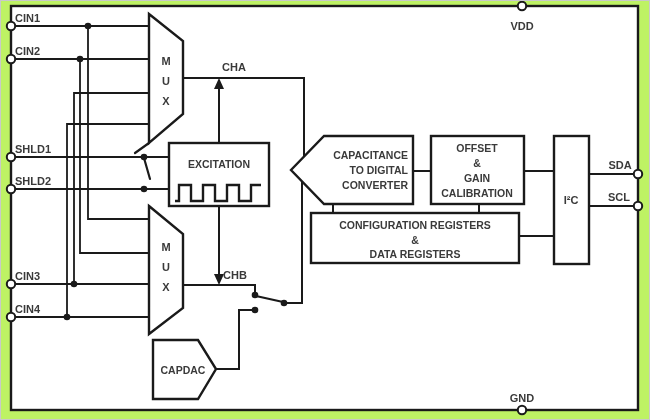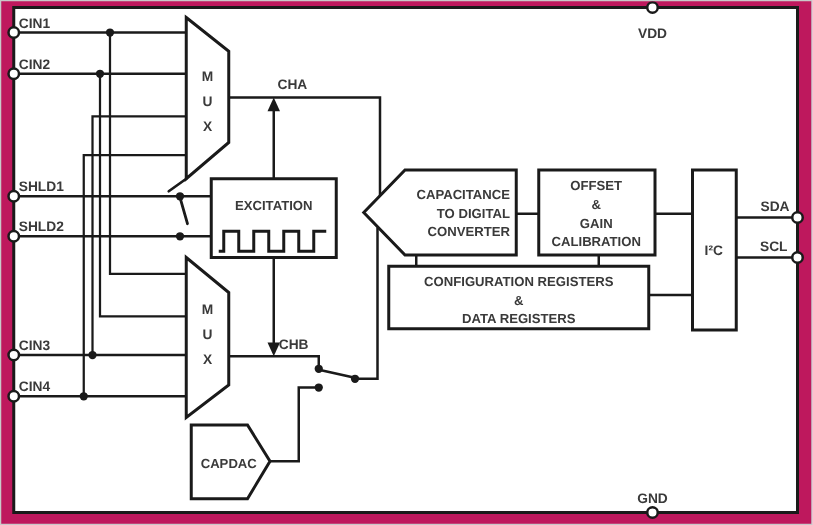--- a/index.html
+++ b/index.html
@@ -1,16 +1,16 @@
 <!DOCTYPE html>
 <html><head>
 <meta charset="utf-8">
 <style>
   html,body{margin:0;padding:0;background:#fff;}
-  #stage{position:relative;width:648px;height:418px;border:1px solid #c9c9c9;background:#be185d;overflow:hidden;}
+  #stage{position:relative;width:648px;height:418px;border:1px solid #c9c9c9;background:#bef264;overflow:hidden;}
   svg{position:absolute;left:0;top:0;}
   svg text{font-family:"Liberation Sans","DejaVu Sans",sans-serif;font-weight:bold;fill:#3a3a3a;}
   .t{font-size:11px;}
   .ts{font-size:10.5px;}
   .wire{stroke:#1a1a1a;stroke-width:2;fill:none;}
   .thin{stroke-width:1.8;}
   .blk{fill:#ffffff;stroke:#1a1a1a;stroke-width:2.4;}
   .dot{fill:#1a1a1a;stroke:none;}
   .pin{fill:#ffffff;stroke:#1a1a1a;stroke-width:2;}
   .sw{stroke:#1a1a1a;stroke-width:2.2;fill:none;stroke-linecap:round;}

